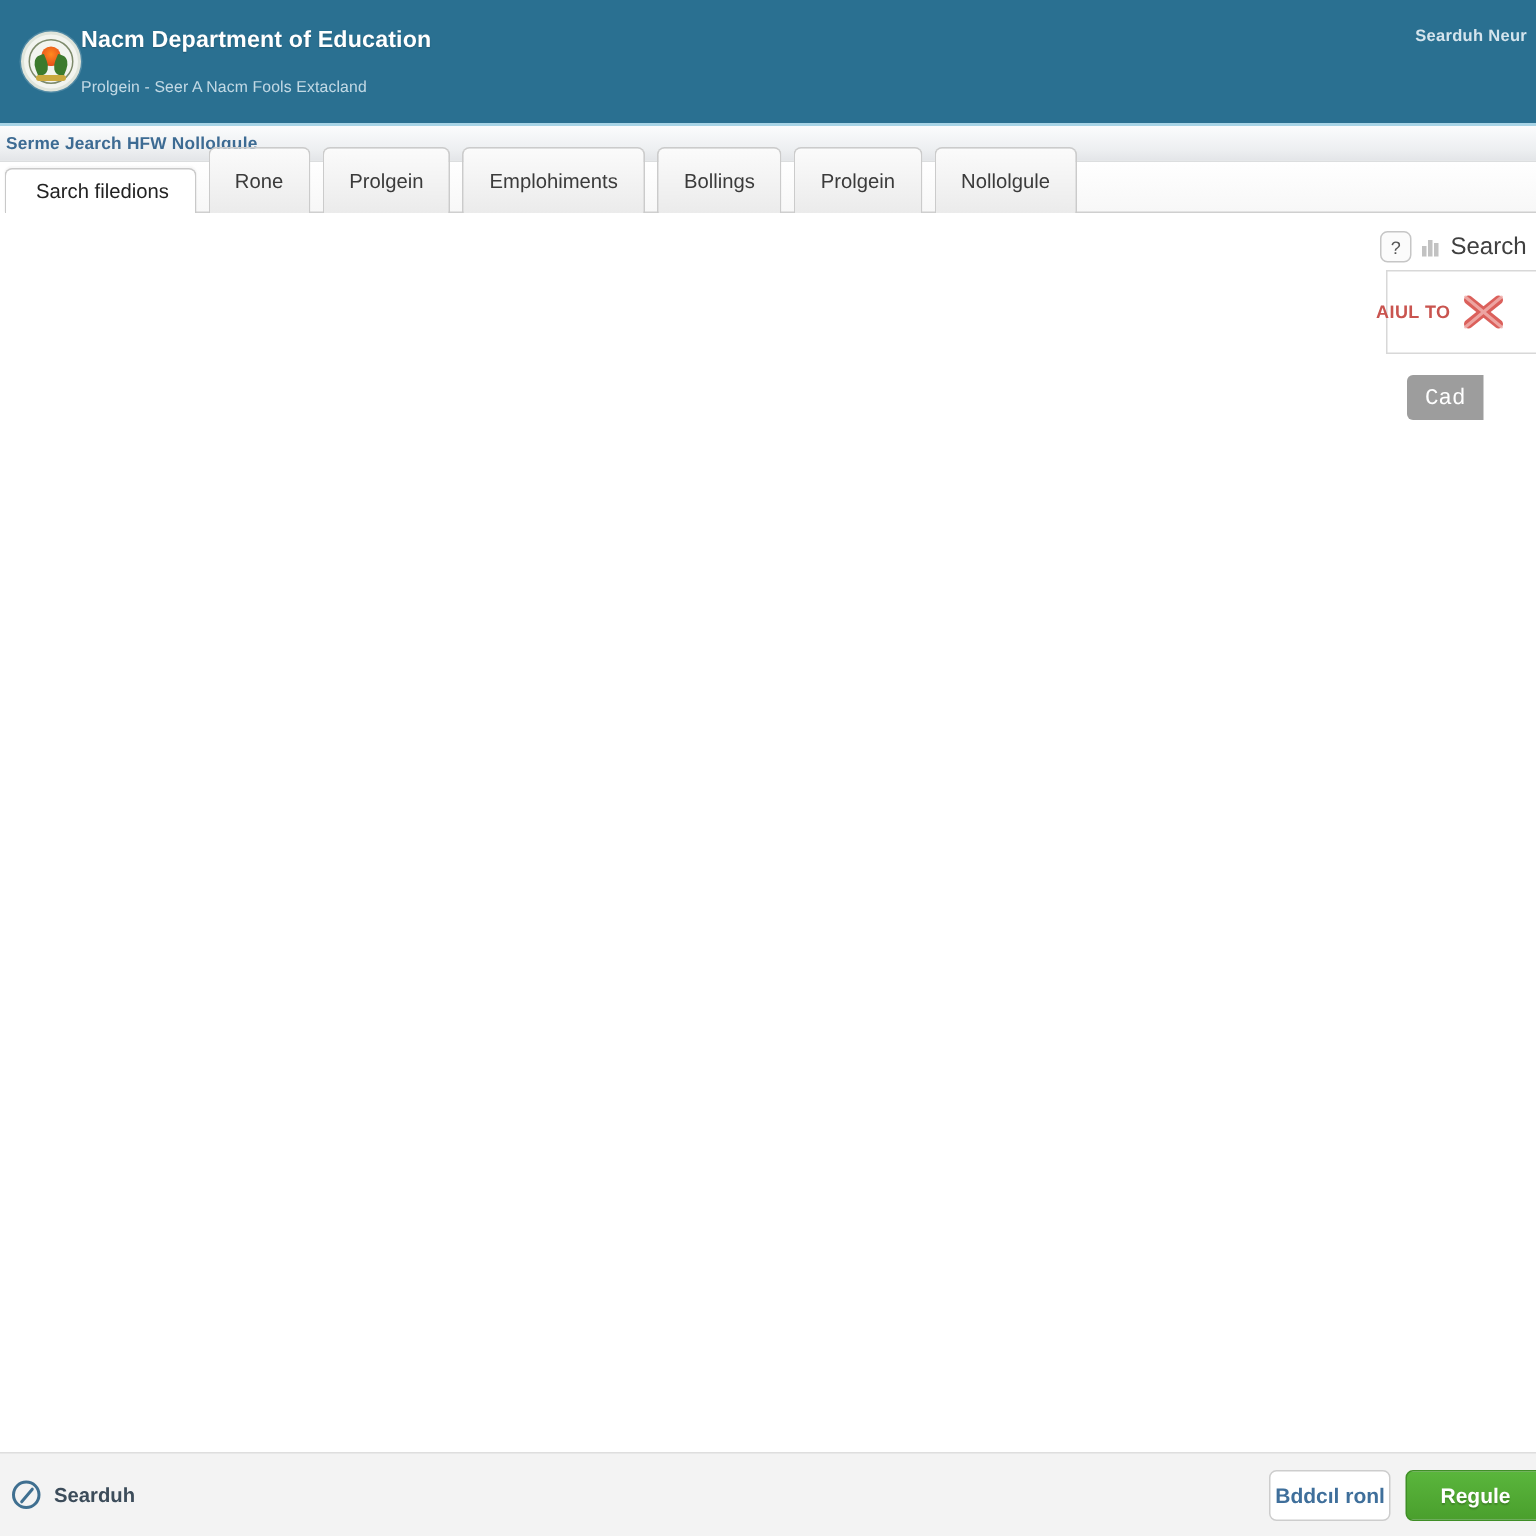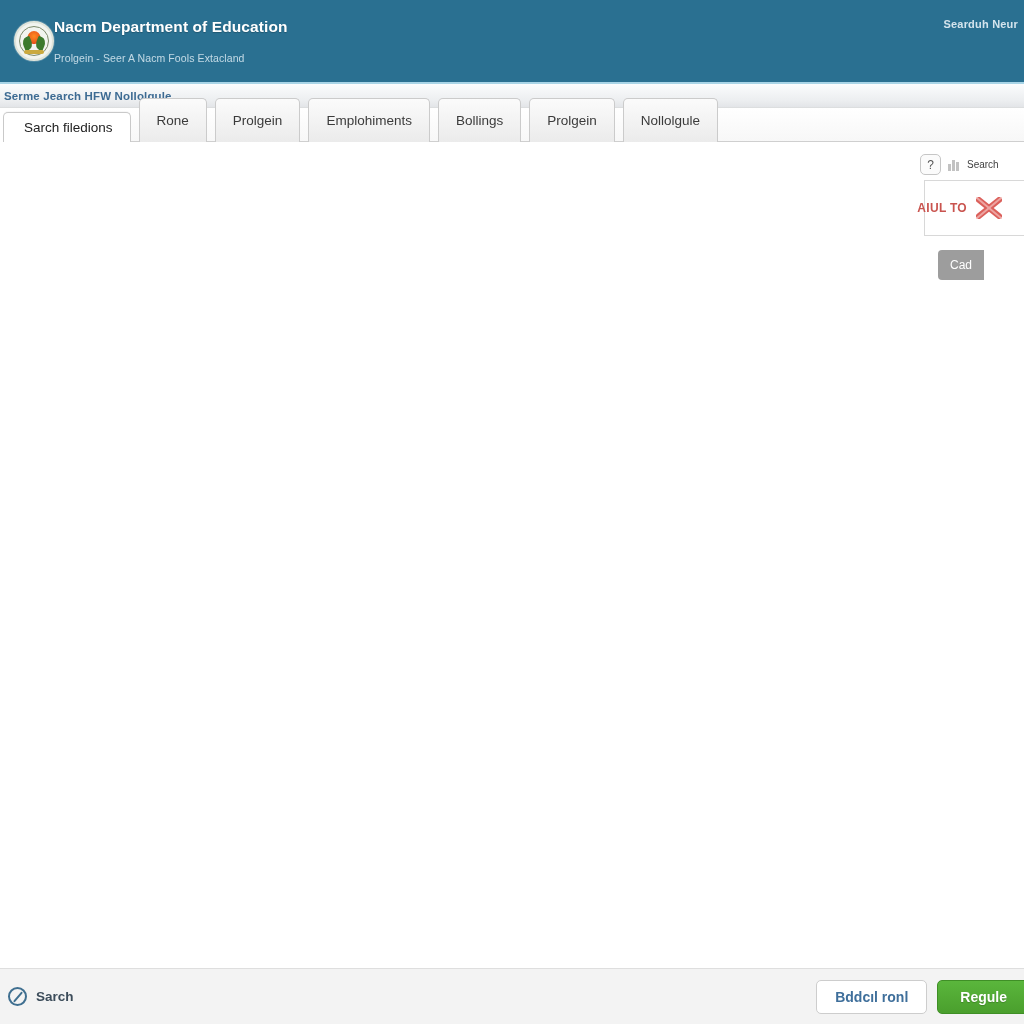--- a/index.html
+++ b/index.html
@@ -235,21 +235,21 @@
     gap: 1.5px;
     align-items: flex-end;
     opacity: 0.45;
     flex: 0 0 auto;
   }
   .grid-icon i { display: block; width: 2.5px; background: #7a7a7a; }
   .grid-icon i:nth-child(1) { height: 7px; }
   .grid-icon i:nth-child(2) { height: 11px; }
   .grid-icon i:nth-child(3) { height: 9px; }
   .panel-head-label {
-    font-size: 10px;
+    font-size: 16px;
     color: #3f3f3f;
     white-space: nowrap;
   }
 
   .panel-card {
     margin-left: 10px;
     background: #ffffff;
     border: 1px solid #d8d8d8;
     border-right: none;
     height: 56px;
@@ -268,22 +268,22 @@
   }
   .cross-icon { width: 34px; height: 30px; flex: 0 0 auto; }
 
   .panel-btn {
     margin: 14px 0 0 24px;
     height: 30px;
     background: #9d9d9d;
     border: none;
     border-radius: 4px 0 0 4px;
     color: #ffffff;
-    font-size: 12px;
-    font-family: Liberation Sans, sans-serif;
+    font-size: 15px;
+    font-family: Liberation Mono, monospace;
     padding: 0 12px;
     cursor: pointer;
     display: flex;
     align-items: center;
   }
 
   
   .footer {
     height: 56px;
     background: #f3f3f3;
@@ -332,21 +332,21 @@
   }
   .btn {
     height: 34px;
     border-radius: 5px;
     font-size: 14px;
     font-family: "Liberation Sans", sans-serif;
     cursor: pointer;
     display: flex;
     align-items: center;
     justify-content: center;
-    padding: 0 18px;
+    padding: 0 3px;
     white-space: nowrap;
   }
   .btn-secondary {
     background: #ffffff;
     border: 1px solid #cdcdcd;
     color: #3f6f9b;
     font-weight: bold;
   }
   .btn-primary {
     background: linear-gradient(180deg, #5ab63c 0%, #4a9f2d 100%);
@@ -441,21 +441,21 @@
 
       <button class="panel-btn">Cad</button>
 
     </div>
 
   </div>
 
   <div class="footer">
     <div class="footer-left">
       <span class="clock-icon"></span>
-      <span class="footer-left-label">Sarch</span>
+      <span class="footer-left-label">Searduh</span>
     </div>
     <div class="footer-right">
       <button class="btn btn-secondary">Bddcıl ronl</button>
       <button class="btn btn-primary">Regule</button>
     </div>
   </div>
 
 </div>
 
 </body></html>

